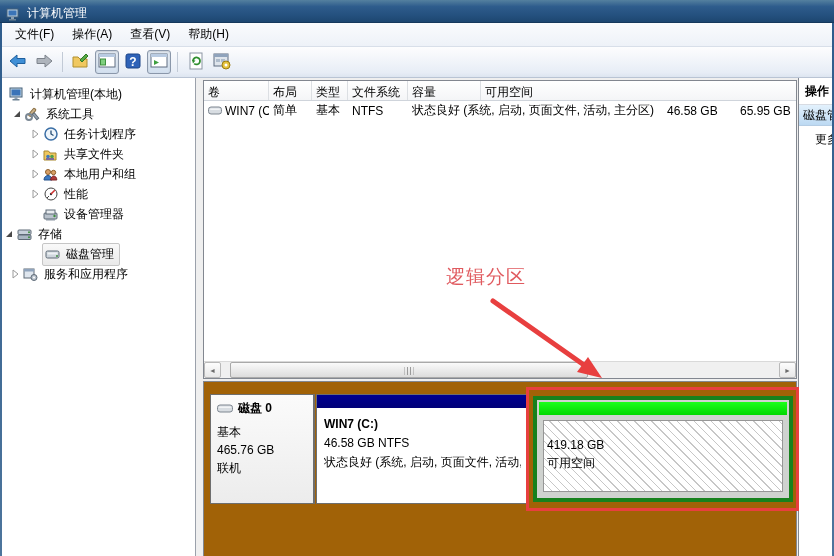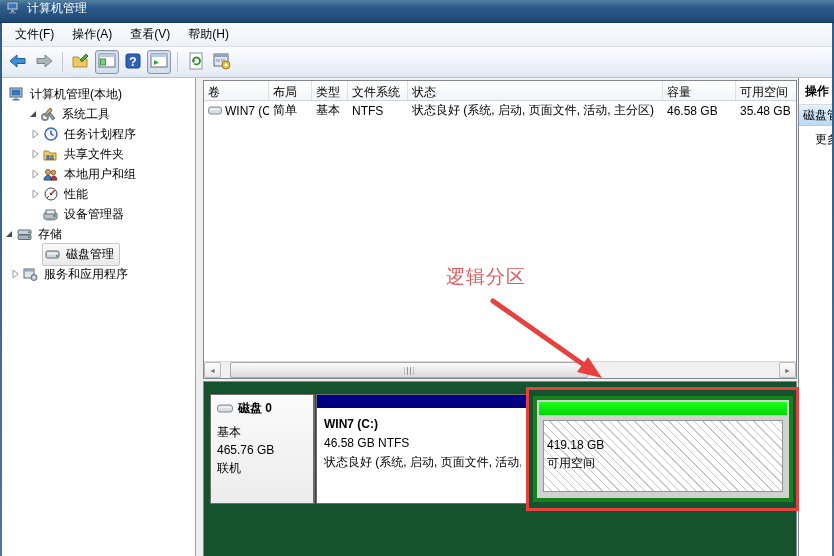--- a/index.html
+++ b/index.html
@@ -3,21 +3,21 @@
 <meta charset="utf-8">
 <style>
   * { margin:0; padding:0; box-sizing:border-box; }
   body { font-family:"Liberation Sans","DejaVu Sans",sans-serif; background:#fff; }
   .window { position:relative; width:834px; height:556px; overflow:hidden; background:#efefef;
             font-size:12px; color:#000; }
 
   
   .titlebar { position:absolute; left:0; top:0; width:834px; height:23px;
     background:linear-gradient(to bottom,#54809f 0%,#2e5c8c 30%,#24507e 70%,#1d4670 100%);
-    display:flex; align-items:flex-start; padding-left:6px; color:#fff;
+    display:flex; align-items:flex-end; padding-left:6px; color:#fff;
     border-bottom:1px solid #16385c; }
   .titlebar .ticon { margin-right:6px; display:inline-flex; }
   .side-border { position:absolute; top:23px; width:2px; height:533px;
     background:linear-gradient(to bottom,#2e5c8c,#4d759c); z-index:60; }
 
   
   .menubar { position:absolute; left:2px; top:23px; width:830px; height:24px;
     background:linear-gradient(to bottom,#fafbfd,#eef2f8); border-bottom:1px solid #d8dfe9;
     display:flex; align-items:center; padding-left:4px; }
   .menu-item { padding:3px 9px; cursor:default; }
@@ -55,21 +55,21 @@
     border-top:1px solid #d9d9d9; }
   .sbtn { position:absolute; top:0; width:17px; height:16px; background:linear-gradient(to bottom,#fdfdfd,#e8e8e8);
     border:1px solid #b9b9b9; border-radius:2px; display:flex; align-items:center; justify-content:center;
     font-size:7px; color:#6b6b6b; }
   .sthumb { position:absolute; left:26px; top:0; width:358px; height:16px;
     background:linear-gradient(to bottom,#fafafa,#dcdcdc); border:1px solid #a9a9a9; border-radius:2px; }
   .sthumb .grip { position:absolute; left:50%; top:4px; width:9px; height:8px; transform:translateX(-50%);
     background:repeating-linear-gradient(to right,#9a9a9a 0 1px,transparent 1px 3px); }
 
   .bottom-pane { position:absolute; left:203px; top:381px; width:594px; height:175px;
-    background:#14532d; border:1px solid #828790; border-bottom:none; }
+    background:#a16207; border:1px solid #828790; border-bottom:none; }
   .disk-label { position:absolute; left:6px; top:12px; width:105px; height:110px;
     background:linear-gradient(to bottom,#fbfbfb,#ececec); border:1px solid #6e6e6e;
     border-right:2px solid #6e6e6e; padding:5px 6px; }
   .disk-label .dl-line1 { display:flex; align-items:center; gap:5px; font-weight:bold; margin-bottom:6px; }
   .disk-label .dl-line { line-height:18px; }
   .part-box { position:absolute; left:112px; top:12px; width:213px; height:110px;
     background:#fff; border:1px solid #6e6e6e; }
   .part-band { height:14px; background:linear-gradient(to bottom,#000090,#000078); border-bottom:1px solid #fff; }
   .part-body { padding:6px 7px; overflow:hidden; }
   .part-body .pl { line-height:19px; white-space:nowrap; overflow:hidden; }
@@ -184,21 +184,21 @@
       <span class="ticn">
           <svg width="16" height="14" viewBox="0 0 16 14">
             <rect x="1" y="1" width="12" height="9" fill="#c5d6e2" stroke="#45617a"></rect>
             <rect x="2.5" y="2.5" width="9" height="6" fill="#3a74b8"></rect>
             <rect x="5.5" y="10" width="3" height="2" fill="#8ba0b2"></rect>
             <rect x="3.5" y="12" width="7" height="1.5" fill="#6d8294"></rect>
           </svg>
         </span>
       <span class="lbl">计算机管理(本地)</span>
     </div>
-    <div class="tree-row" style="padding-left:24px">
+    <div class="tree-row" style="padding-left:8px">
       <span class="exp">
           <svg width="10" height="10" viewBox="0 0 10 10">
             <polygon points="8,2 8,8 2,8" fill="#4a4a4a"></polygon>
           </svg>
         </span>
       <span class="ticn">
           <svg width="15" height="14" viewBox="0 0 15 14">
             <rect x="6" y="1" width="3" height="9" rx="1" transform="rotate(40 7.5 5)" fill="#c9b089" stroke="#8a6f43"></rect>
             <circle cx="4" cy="10" r="3" fill="none" stroke="#7b8894" stroke-width="2"></circle>
             <rect x="9" y="6" width="2.5" height="7" transform="rotate(-40 10 9)" fill="#9aa6b2" stroke="#626e7a"></rect>
@@ -325,38 +325,37 @@
       <span class="lbl">服务和应用程序</span>
     </div>
   </div>
 
   <div class="top-pane">
     <div class="lv-header">
       <span class="lv-h" style="width:65px">卷</span>
       <span class="lv-h" style="width:43px">布局</span>
       <span class="lv-h" style="width:36px">类型</span>
       <span class="lv-h" style="width:60px">文件系统</span>
-      <span class="lv-h" style="width:255px">状态</span>
       <span class="lv-h" style="width:73px">容量</span>
       <span class="lv-h" style="width:60px;border-right:none">可用空间</span>
     </div>
     <div class="lv-row">
       <span class="lv-c" style="width:65px">
         <span><svg width="14" height="9" viewBox="0 0 14 9">
               <rect x="0.5" y="1" width="13" height="7" rx="2.5" fill="#d8dde2" stroke="#7e8791"></rect>
               <rect x="2" y="2.5" width="10" height="1.6" rx="0.8" fill="#f2f4f6"></rect>
             </svg></span>
         <span>WIN7 (C:)</span>
       </span>
       <span class="lv-c" style="width:43px">简单</span>
       <span class="lv-c" style="width:36px">基本</span>
       <span class="lv-c" style="width:60px">NTFS</span>
       <span class="lv-c" style="width:255px">状态良好 (系统, 启动, 页面文件, 活动, 主分区)</span>
       <span class="lv-c" style="width:73px">46.58 GB</span>
-      <span class="lv-c" style="width:60px">35.48 GB</span>
+      <span class="lv-c" style="width:60px">65.95 GB</span>
     </div>
     <div class="hscroll">
       <span class="sbtn" style="left:0">◄</span>
       <span class="sthumb">
           <span class="grip"></span>
         </span>
       <span class="sbtn" style="right:0">►</span>
     </div>
   </div>
 

